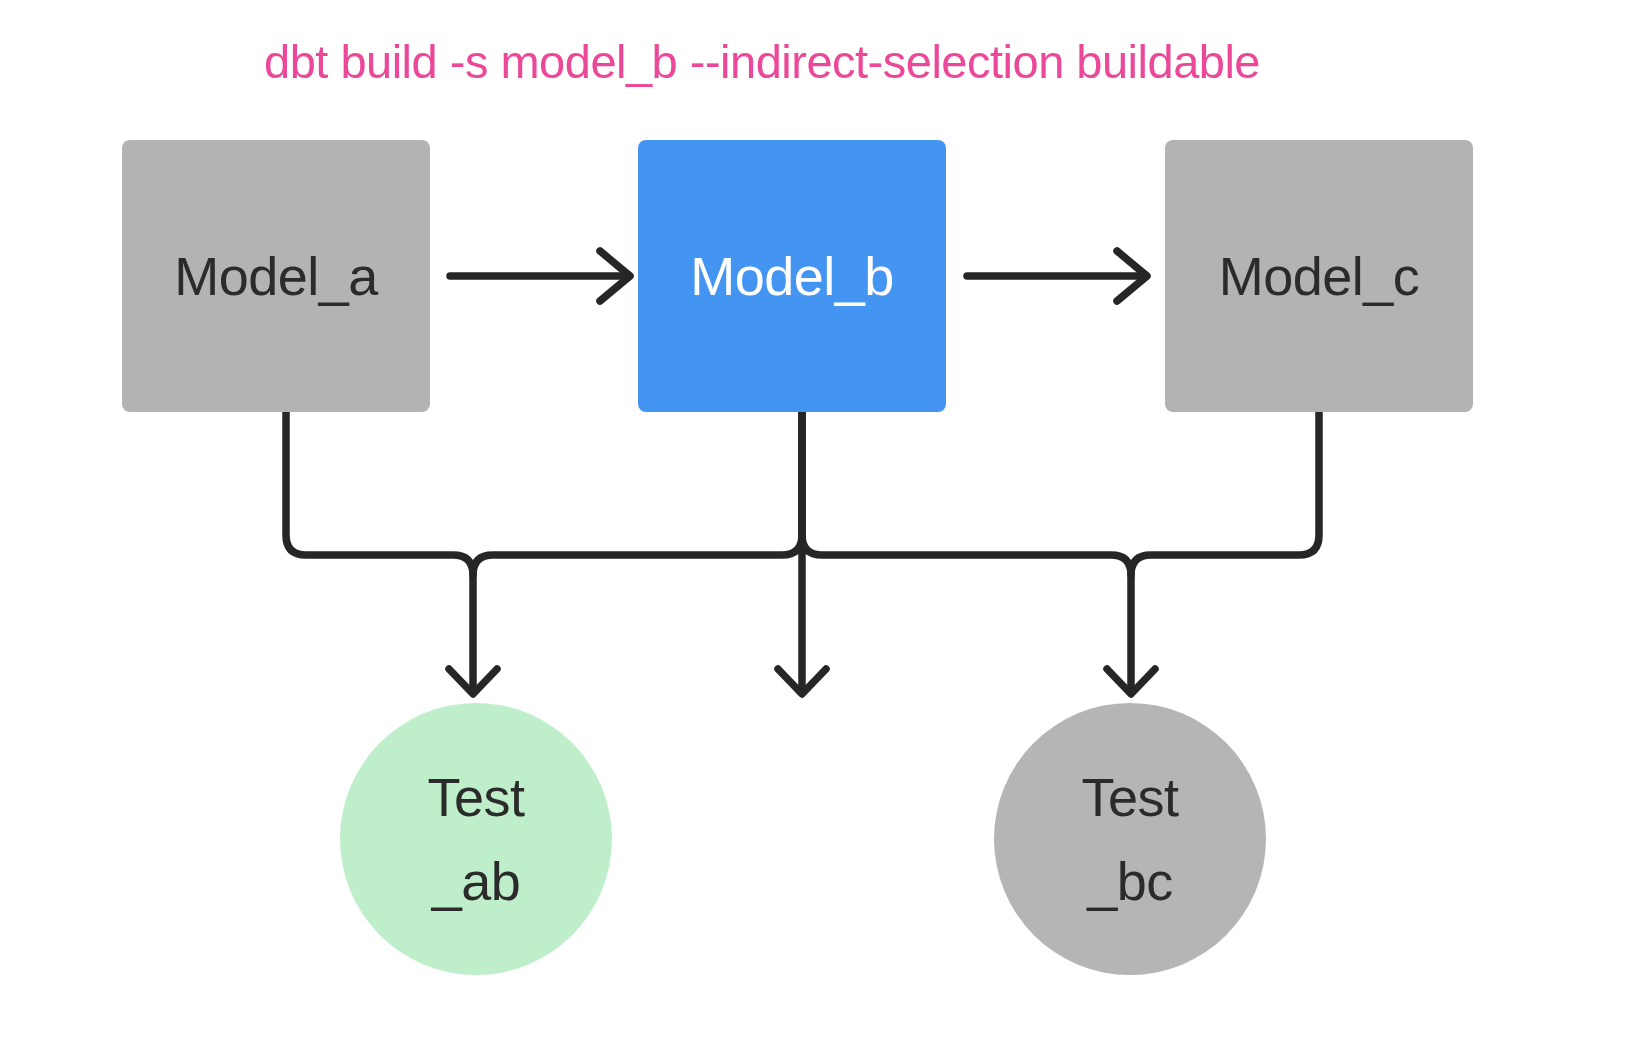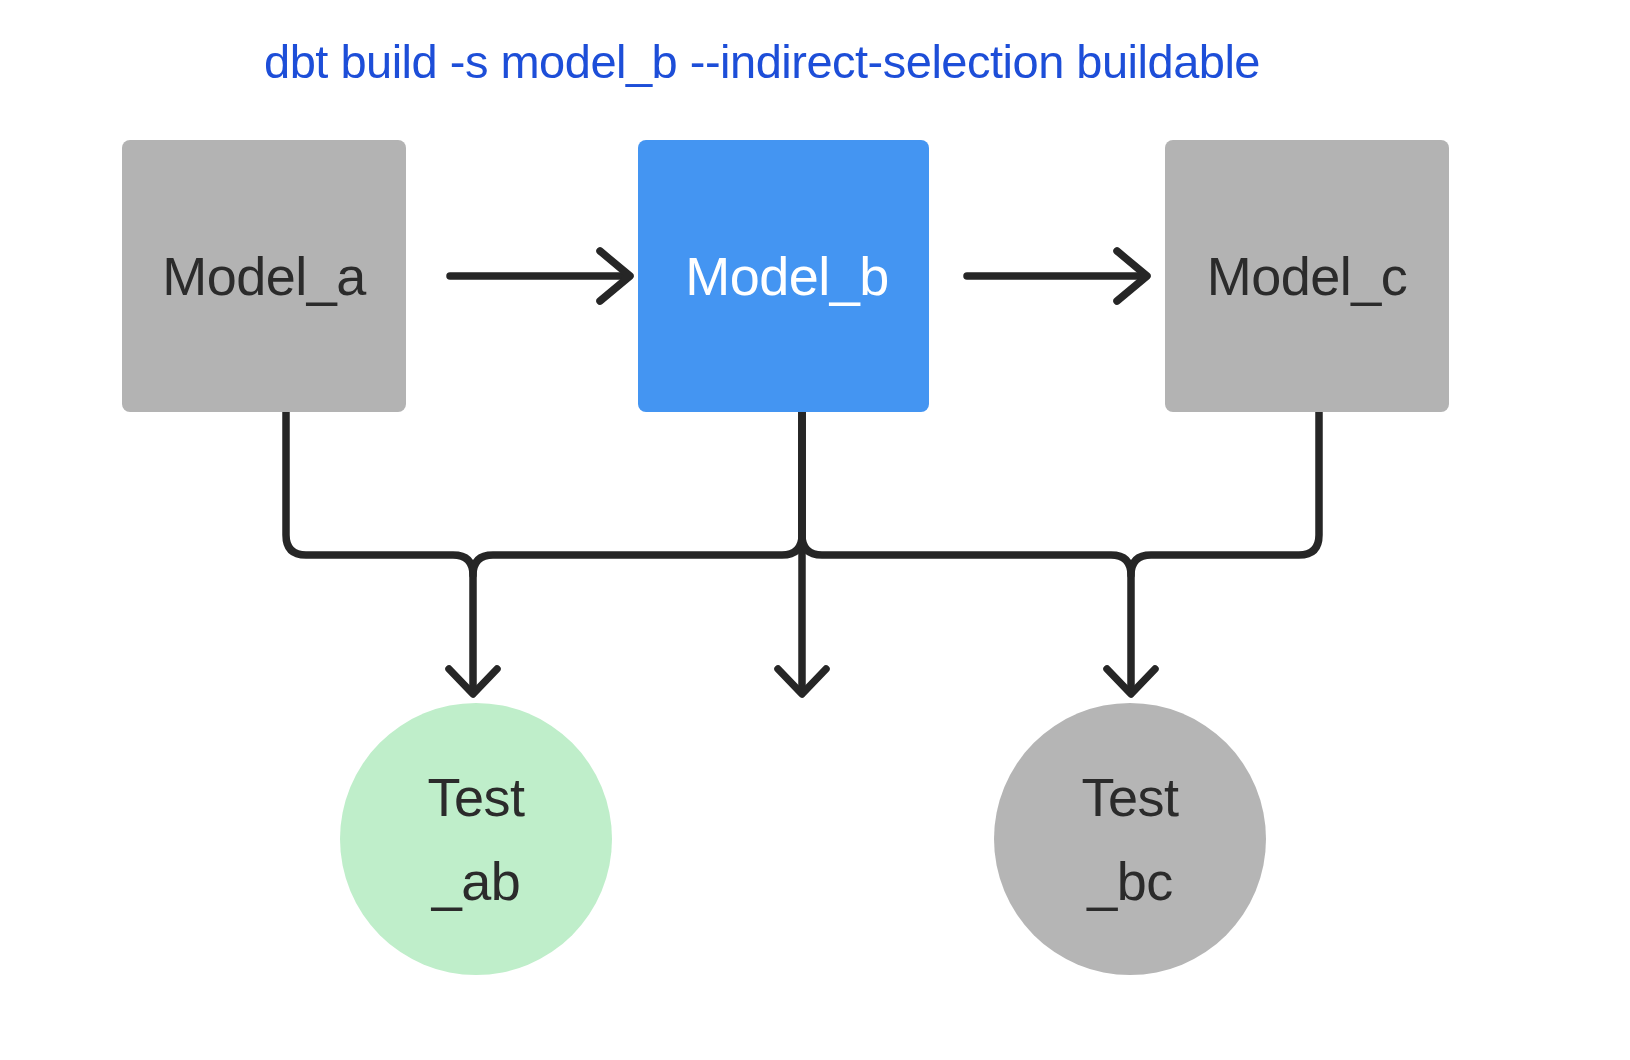--- a/index.html
+++ b/index.html
@@ -22,45 +22,45 @@
   }
   .edges{position:absolute;left:0;top:0;width:1630px;height:1060px;}
   .node{
     position:absolute;
     display:flex;align-items:center;justify-content:center;
     font-size:54px;
     color:#2b2b2b;
     letter-spacing:-0.5px;
   }
   .model{
-    top:140px;width:284px;height:272px;
+    top:140px;width:308px;height:272px;
     border-radius:8px;
     background:#b3b3b3;
   }
-  .model.selected{background:#4495f2;color:#ffffff;padding-left:7px;}
+  .model.selected{background:#4495f2;color:#ffffff;}
   .model-a{left:122px;}
   .model-b{left:638px;}
   .model-c{left:1165px;}
   .test{
     top:703px;width:272px;height:272px;
     border-radius:50%;
     text-align:center;
     line-height:84px;
     white-space:pre-line;
   }
   .test-ab{left:340px;background:#bfeeca;}
   .test-b{left:670px;background:#f8e8a6;}
   .test-bc{left:994px;background:#b5b5b5;}
 </style>
 </head>
 <body>
 
 <div class="canvas" style="background-color: rgb(255, 255, 255);">
 
-  <div class="title" style="color: #1d4ed8; text-align: center;">dbt build -s model_b --indirect-selection buildable</div>
+  <div class="title" style="color: #ec4899; text-align: center;">dbt build -s model_b --indirect-selection buildable</div>
 
   <svg class="edges" viewBox="0 0 1630 1060" xmlns="http://www.w3.org/2000/svg">
     <g fill="none" stroke="#262626" stroke-width="7.5" stroke-linecap="round" stroke-linejoin="round" style="stroke: rgb(38, 38, 38);">
 
       <path d="M450 276 H622"></path>
       <path d="M600 251 L630 276 L600 301"></path>
 
       <path d="M967 276 H1139"></path>
       <path d="M1117 251 L1147 276 L1117 301"></path>
 

